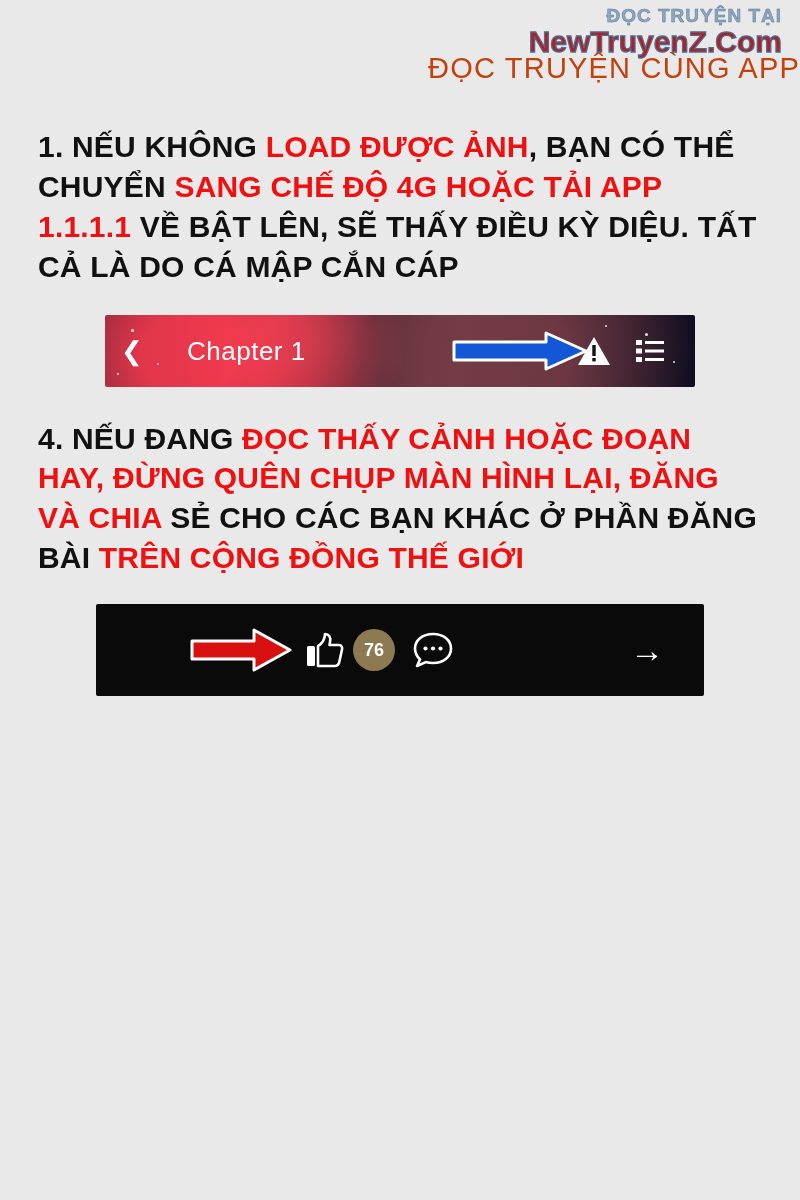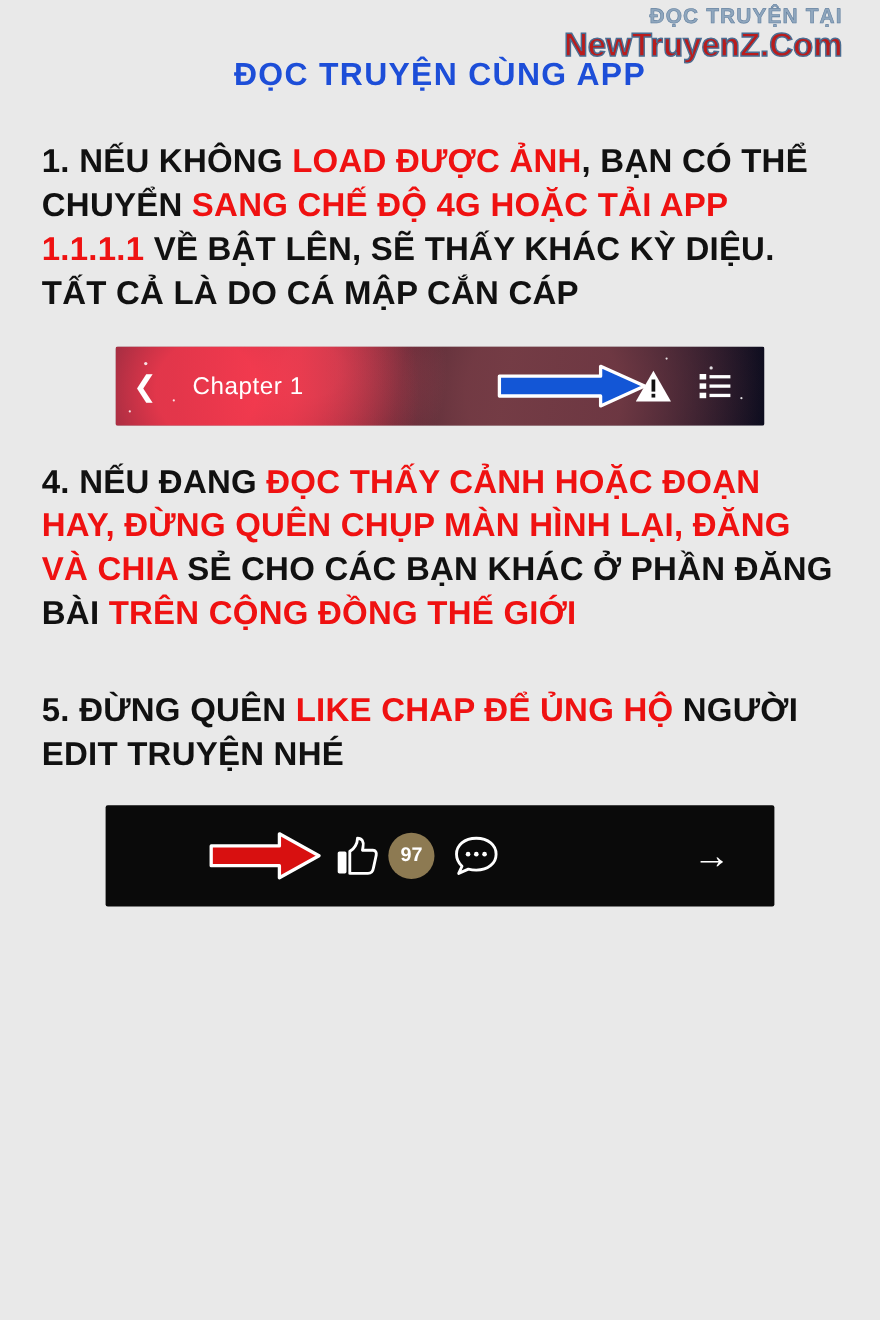--- a/index.html
+++ b/index.html
@@ -20,21 +20,21 @@
     position: relative;
     width: 800px;
     height: 1200px;
     box-sizing: border-box;
   }
 
   
   .watermark {
     position: absolute;
     top: 6px;
-    right: 34px;
+    right: 18px;
     text-align: right;
     line-height: 1.0;
     user-select: none;
   }
   .watermark .wm-top {
     font-size: 19px;
     font-weight: bold;
     letter-spacing: 1px;
     color: #8fa6bd;
     -webkit-text-stroke: 0.5px #5b7b9c;
@@ -42,26 +42,26 @@
   .watermark .wm-main {
     font-size: 30px;
     font-weight: bold;
     color: #b91c1c;
     -webkit-text-stroke: 1.3px #4a6d92;
     margin-top: 2px;
   }
 
   
   .title {
-    text-align: center;
+    text-align: right;
     font-size: 29px;
-    font-weight: bold;
+    font-weight: normal;
     letter-spacing: 1.2px;
     padding-top: 52px;
-    color: #1d4ed8;
+    color: #c2410c;
   }
 
   
   .instructions {
     padding: 0 38px;
   }
   .item {
     font-size: 30px;
     font-weight: bold;
     line-height: 1.33;
@@ -101,25 +101,25 @@
     left: 16px;
     top: 50%;
     transform: translateY(-50%);
     color: #fff;
     font-size: 26px;
     line-height: 1;
     font-weight: 300;
   }
   .fig-chapter .chapter-label {
     position: absolute;
-    left: 70px;
+    left: 82px;
     top: 50%;
     transform: translateY(-50%);
     color: #ffffff;
-    font-size: 22px;
+    font-size: 26px;
     letter-spacing: 0.5px;
   }
   .fig-chapter .blue-arrow {
     position: absolute;
     left: 345px;
     top: 50%;
     transform: translateY(-50%);
     width: 140px;
     height: 42px;
   }
@@ -205,21 +205,21 @@
 <div class="page">
 
   <div class="watermark">
     <div class="wm-top">ĐỌC TRUYỆN TẠI</div>
     <div class="wm-main">NewTruyenZ.Com</div>
   </div>
 
   <div class="title">ĐỌC TRUYỆN CÙNG APP</div>
 
   <div class="instructions">
-    <div class="item" id="item2"><span>1. NẾU KHÔNG </span><span class="hl">LOAD ĐƯỢC ẢNH</span><span>, BẠN CÓ THỂ CHUYỂN </span><span class="hl">SANG CHẾ ĐỘ 4G HOẶC TẢI APP 1.1.1.1</span><span> VỀ BẬT LÊN, SẼ THẤY KHÁC KỲ DIỆU. TẤT CẢ LÀ DO CÁ MẬP CẮN CÁP</span></div>
+    <div class="item" id="item2"><span>1. NẾU KHÔNG </span><span class="hl">LOAD ĐƯỢC ẢNH</span><span>, BẠN CÓ THỂ CHUYỂN </span><span class="hl">SANG CHẾ ĐỘ 4G HOẶC TẢI APP 1.1.1.1</span><span> VỀ BẬT LÊN, SẼ THẤY ĐIỀU KỲ DIỆU. TẤT CẢ LÀ DO CÁ MẬP CẮN CÁP</span></div>
 
     <div class="fig-chapter">
       <div class="sparkle" style="left:26px;  top:14px;  width:3px; height:3px;"></div>
       <div class="sparkle" style="left:52px;  top:48px;  width:2px; height:2px;"></div>
       <div class="sparkle" style="left:12px;  top:58px;  width:2px; height:2px;"></div>
       <div class="sparkle" style="left:540px; top:18px;  width:3px; height:3px;"></div>
       <div class="sparkle" style="left:568px; top:46px;  width:2px; height:2px;"></div>
       <div class="sparkle" style="left:500px; top:10px;  width:2px; height:2px;"></div>
 
       <div class="arrow-left">❮</div>
@@ -239,34 +239,33 @@
         <rect x="1" y="2" width="6" height="5" fill="#ffffff"></rect>
         <rect x="1" y="10.5" width="6" height="5" fill="#ffffff"></rect>
         <rect x="1" y="19" width="6" height="5" fill="#ffffff"></rect>
         <rect x="10" y="3" width="19" height="3" fill="#ffffff"></rect>
         <rect x="10" y="11.5" width="19" height="3" fill="#ffffff"></rect>
         <rect x="10" y="20" width="19" height="3" fill="#ffffff"></rect>
       </svg>
     </div>
 
     <div class="item" id="item4"><span>4. NẾU ĐANG </span><span class="hl">ĐỌC THẤY CẢNH HOẶC ĐOẠN HAY, ĐỪNG QUÊN CHỤP MÀN HÌNH LẠI, ĐĂNG VÀ CHIA</span><span> SẺ CHO CÁC BẠN KHÁC Ở PHẦN ĐĂNG BÀI </span><span class="hl">TRÊN CỘNG ĐỒNG THẾ GIỚI</span></div>
-    <div class="item" id="item5"><span>5. ĐỪNG QUÊN </span><span class="hl">LIKE CHAP ĐỂ ỦNG HỘ</span><span> NGƯỜI EDIT TRUYỆN NHÉ</span></div>
   </div>
 
   <div class="fig-like">
     <svg class="red-arrow" viewBox="0 0 106 50">
       <polygon points="4,16 66,16 66,5 102,25 66,45 66,34 4,34" fill="#d81010" stroke="#ffffff" stroke-width="3" stroke-linejoin="round"></polygon>
     </svg>
 
     <svg class="thumb-icon" viewBox="0 0 40 40">
       <rect x="3" y="16" width="8" height="20" rx="1.5" fill="#ffffff"></rect>
       <path d="M14 36 L14 16 C18 14 21 9 21 4 C25 4 27 7 26 12 L25.5 15 L35 15 C37.5 15 38.5 17 38 19.5 L35.5 31 C35 34.5 33 36 30.5 36 Z" fill="none" stroke="#ffffff" stroke-width="2.6" stroke-linejoin="round"></path>
     </svg>
 
-    <div class="count-badge">97</div>
+    <div class="count-badge">76</div>
 
     <svg class="comment-icon" viewBox="0 0 42 38">
       <path d="M21 3 C32 3 39 9.5 39 17.5 C39 25.5 32 32 21 32 C18.5 32 16 31.7 13.8 31.1 L5 35 L8 28.5 C5 25.5 3 21.8 3 17.5 C3 9.5 10 3 21 3 Z" fill="none" stroke="#ffffff" stroke-width="2.6" stroke-linejoin="round"></path>
       <circle cx="13.5" cy="17.5" r="2.1" fill="#ffffff"></circle>
       <circle cx="21" cy="17.5" r="2.1" fill="#ffffff"></circle>
       <circle cx="28.5" cy="17.5" r="2.1" fill="#ffffff"></circle>
     </svg>
 
     <div class="next-arrow">→</div>
   </div>

